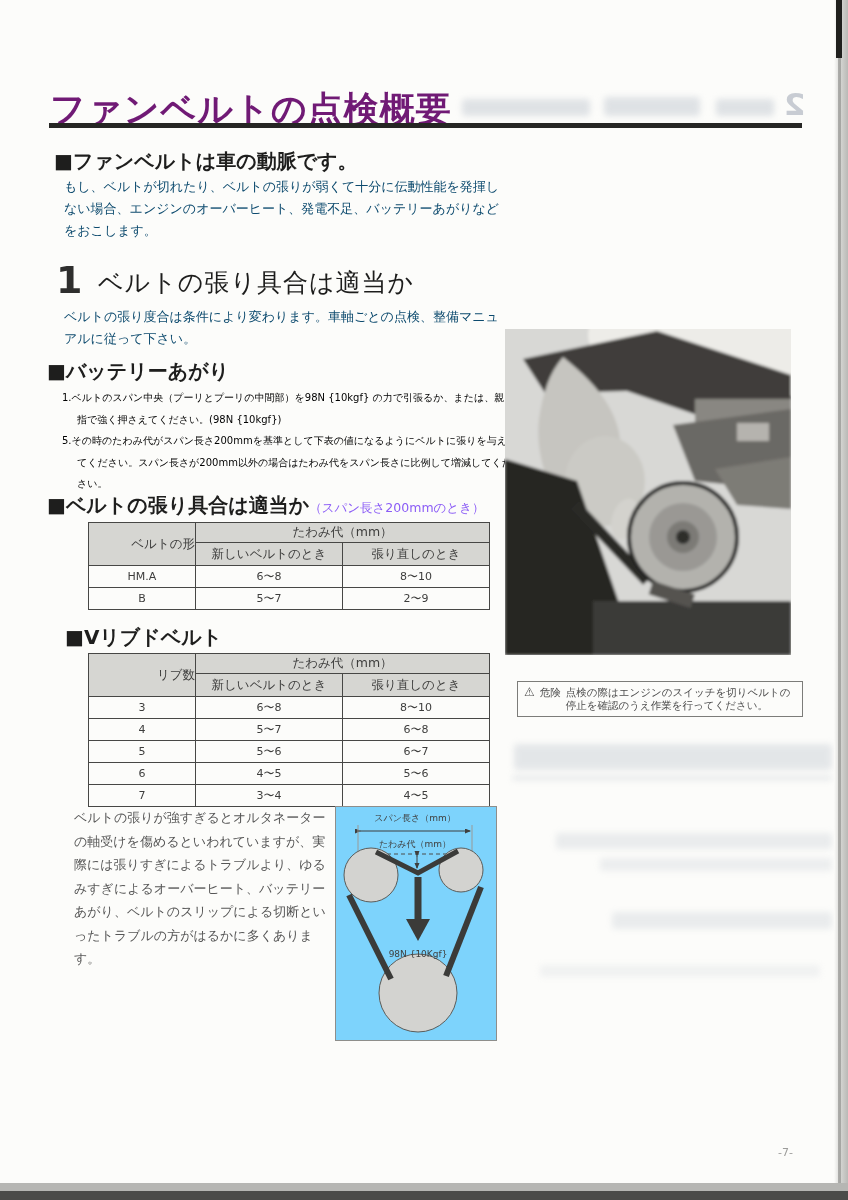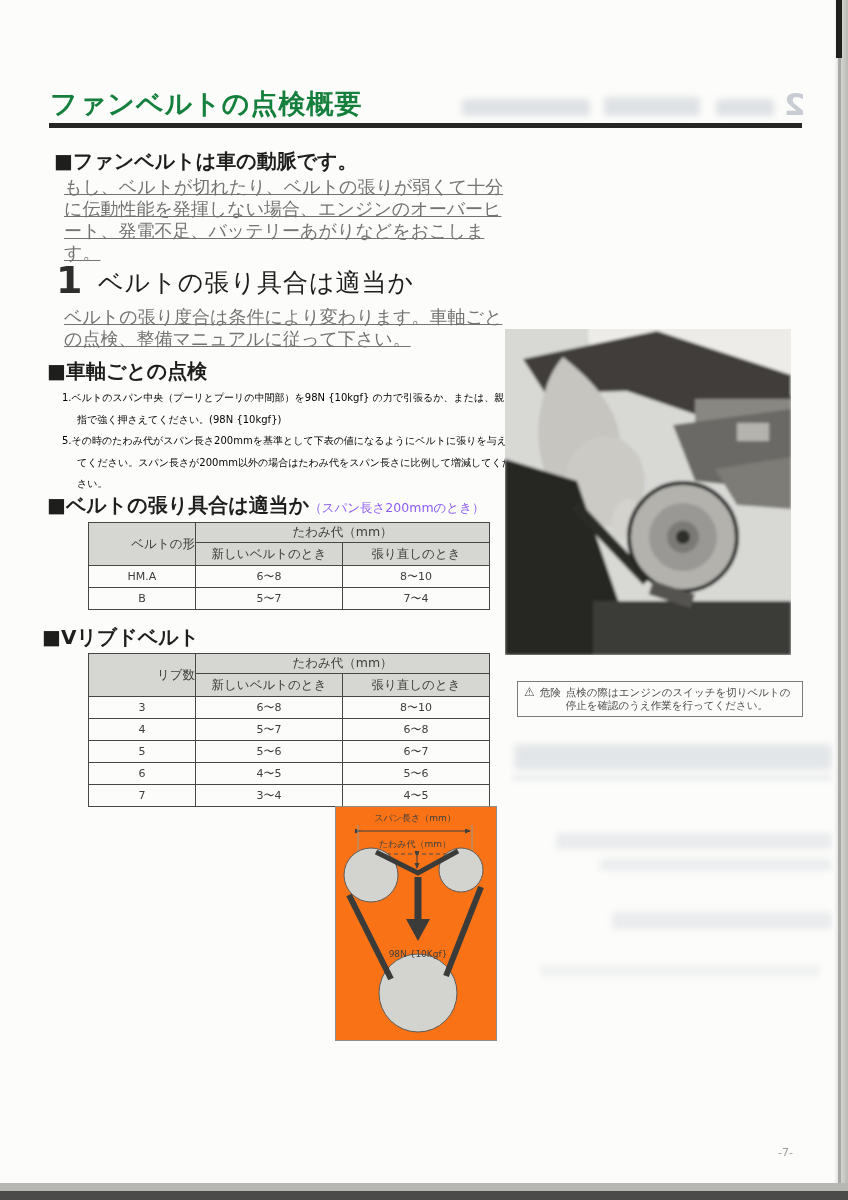--- a/index.html
+++ b/index.html
@@ -11,61 +11,61 @@
     color:#3c3c3c;
   }
   
   .edge-right{position:absolute;top:0;right:0;width:14px;height:1200px;
     background:linear-gradient(90deg,#fcfcfa 0%,#d6d6d3 45%,#b9b9b6 100%);}
   .edge-right-line{position:absolute;top:0;right:7px;width:3px;height:1190px;background:#8e8e8b;opacity:.65;}
   .edge-right-dark{position:absolute;top:0;right:6px;width:6px;height:58px;background:#1f1f1d;}
   .edge-bottom-light{position:absolute;left:0;bottom:9px;width:848px;height:8px;background:#b6b6b3;}
   .edge-bottom-dark{position:absolute;left:0;bottom:0;width:848px;height:9px;background:#4b4b49;}
   
-  .title{position:absolute;left:50px;top:86px;font-size:27px;font-weight:bold;color:#15803d;letter-spacing:1px;font-family:Liberation Mono, monospace;}
+  .title{position:absolute;left:50px;top:86px;font-size:35px;font-weight:bold;color:#701a75;letter-spacing:1px;font-family:Liberation Mono, monospace;}
   .title-rule{position:absolute;left:49px;top:123px;width:753px;height:5px;background:#262624;}
   
   .bleed{position:absolute;background:#c7cdd4;filter:blur(3px);opacity:.55;border-radius:3px;}
   .bleed-num{position:absolute;left:784px;top:86px;font-size:31px;font-weight:bold;
     color:#b7bdc6;transform:scaleX(-1);opacity:.75;filter:blur(.6px);}
   
   .h-square{font-size:20px;font-weight:bold;color:#1e1e1d;text-align:right;}
-  .body-txt{font-size:18px;line-height:22px;color:#737373;text-decoration:underline;}
+  .body-txt{font-size:13px;line-height:22px;color:#0c4a6e;}
   .intro-head{position:absolute;left:54px;top:148px;}
   .intro-body{position:absolute;left:64px;top:176px;width:440px;}
   .s1-num{position:absolute;left:56px;top:258px;font-size:38px;font-weight:bold;color:#2e2e2d;}
   .s1-head{position:absolute;left:98px;top:266px;font-size:25px;font-weight:normal;color:#1d1d1c;letter-spacing:1px;}
   .s1-body{position:absolute;left:64px;top:306px;width:448px;}
   .tension-head{position:absolute;left:47px;top:358px;}
   .tension-list{position:absolute;left:62px;top:387px;width:452px;}
   .tension-list .item{font-size:10px;line-height:21.5px;color:#000000;padding-left:15px;text-indent:-15px;}
   
   .lowedge-head{position:absolute;left:47px;top:492px;}
-  .vrib-head{position:absolute;left:42px;top:624px;}
+  .vrib-head{position:absolute;left:65px;top:624px;}
   .head-note{font-size:12.5px;font-weight:normal;color:#8b5cf6;letter-spacing:0;}
   
   table.spec{border-collapse:collapse;position:absolute;left:88px;table-layout:fixed;}
   table.spec th,table.spec td{border:1px solid #474745;font-weight:normal;text-align:center;
     font-size:12.5px;color:#3d3d3c;padding:0;}
   table.spec th{background:#d6d6d2;}
   table.spec .c1{width:106px;text-align:right;}
   table.spec .c2{width:146px;}
   table.spec .c3{width:146px;}
   table.spec tr.grp th{height:19px;}
   table.spec tr.sub th{height:22px;}
   table.spec td{height:21px;font-size:11px;}
   .t-lowedge{top:522px;}
   .t-lowedge td{height:25px;}
   .t-vrib{top:653px;padding-left:40px;}
   .t-vrib td{height:20px;}
   
   .note-body{position:absolute;left:74px;top:806px;width:258px;font-size:13px;line-height:23.5px;color:#565656;}
   
   .diagram{position:absolute;left:335px;top:806px;width:160px;height:233px;
-    border:1px solid #8e8e8b;background:#f97316;}
+    border:1px solid #8e8e8b;background:#7dd3fc;}
   .diagram svg{display:block;}
   .diagram text{font-family:"DejaVu Sans","Liberation Sans",sans-serif;fill:#3f3f3e;}
   
   .warning{position:absolute;left:517px;top:681px;width:286px;box-sizing:border-box;
     border:1px solid #7c7c79;padding:4px 6px;display:flex;gap:5px;align-items:flex-start;
     font-size:10.5px;line-height:13px;color:#4c4c4c;background:#fcfcfa;}
   .warn-icon{font-size:12px;line-height:13px;color:#4c4c4c;}
   .warn-label{white-space:nowrap;}
   .warn-text{flex:1;}
   
@@ -92,21 +92,21 @@
   <div class="title">ファンベルトの点検概要</div>
   <div class="title-rule"></div>
 
   <div class="intro-head h-square">■ファンベルトは車の動脈です。</div>
   <div class="intro-body body-txt">もし、ベルトが切れたり、ベルトの張りが弱くて十分に伝動性能を発揮しない場合、エンジンのオーバーヒート、発電不足、バッテリーあがりなどをおこします。</div>
 
   <div class="s1-num">1</div>
   <div class="s1-head">ベルトの張り具合は適当か</div>
   <div class="s1-body body-txt">ベルトの張り度合は条件により変わります。車軸ごとの点検、整備マニュアルに従って下さい。</div>
 
-  <div class="tension-head h-square">■車軸ごとの点検</div>
+  <div class="tension-head h-square">■バッテリーあがり</div>
   <div class="tension-list">
     <div class="item">1.ベルトのスパン中央（プーリとプーリの中間部）を98N {10kgf} の力で引張るか、または、親指で強く押さえてください。(98N {10kgf})</div>
     <div class="item">5.その時のたわみ代がスパン長さ200mmを基準として下表の値になるようにベルトに張りを与えてください。スパン長さが200mm以外の場合はたわみ代をスパン長さに比例して増減してください。</div>
   </div>
 
   <div class="lowedge-head h-square"><span>■ベルトの張り具合は適当か</span><span class="head-note">（スパン長さ200mmのとき）</span></div>
   <table class="spec t-lowedge">
     <tbody>
         <tr class="grp">
       <th class="c1" rowspan="2">ベルトの形</th>
@@ -117,21 +117,21 @@
       <th class="c3">張り直しのとき</th>
     </tr>
     <tr>
       <td>HM.A</td>
       <td>6〜8</td>
       <td>8〜10</td>
     </tr>
     <tr>
       <td>B</td>
       <td>5〜7</td>
-      <td>7〜4</td>
+      <td>2〜9</td>
     </tr>
   </tbody>
     </table>
 
   <div class="vrib-head h-square">■Vリブドベルト</div>
   <table class="spec t-vrib">
     <tbody>
         <tr class="grp">
       <th class="c1" rowspan="2">リブ数</th>
       <th colspan="2">たわみ代（mm）</th>
@@ -161,20 +161,21 @@
       <td>5〜6</td>
     </tr>
     <tr>
       <td>7</td>
       <td>3〜4</td>
       <td>4〜5</td>
     </tr>
   </tbody>
     </table>
 
+  <div class="note-body">ベルトの張りが強すぎるとオルタネーターの軸受けを傷めるといわれていますが、実際には張りすぎによるトラブルより、ゆるみすぎによるオーバーヒート、バッテリーあがり、ベルトのスリップによる切断といったトラブルの方がはるかに多くあります。</div>
 
   <div class="diagram">
     <svg width="158" height="231" viewBox="0 0 158 231">
       <defs>
         <marker id="ah" markerWidth="7" markerHeight="7" refX="5" refY="2.5" orient="auto">
           <path d="M0,0 L6,2.5 L0,5 Z" fill="#3f3f3e"></path>
         </marker>
       </defs>
 
       <text x="79" y="14" font-size="9" text-anchor="middle">スパン長さ（mm）</text>

